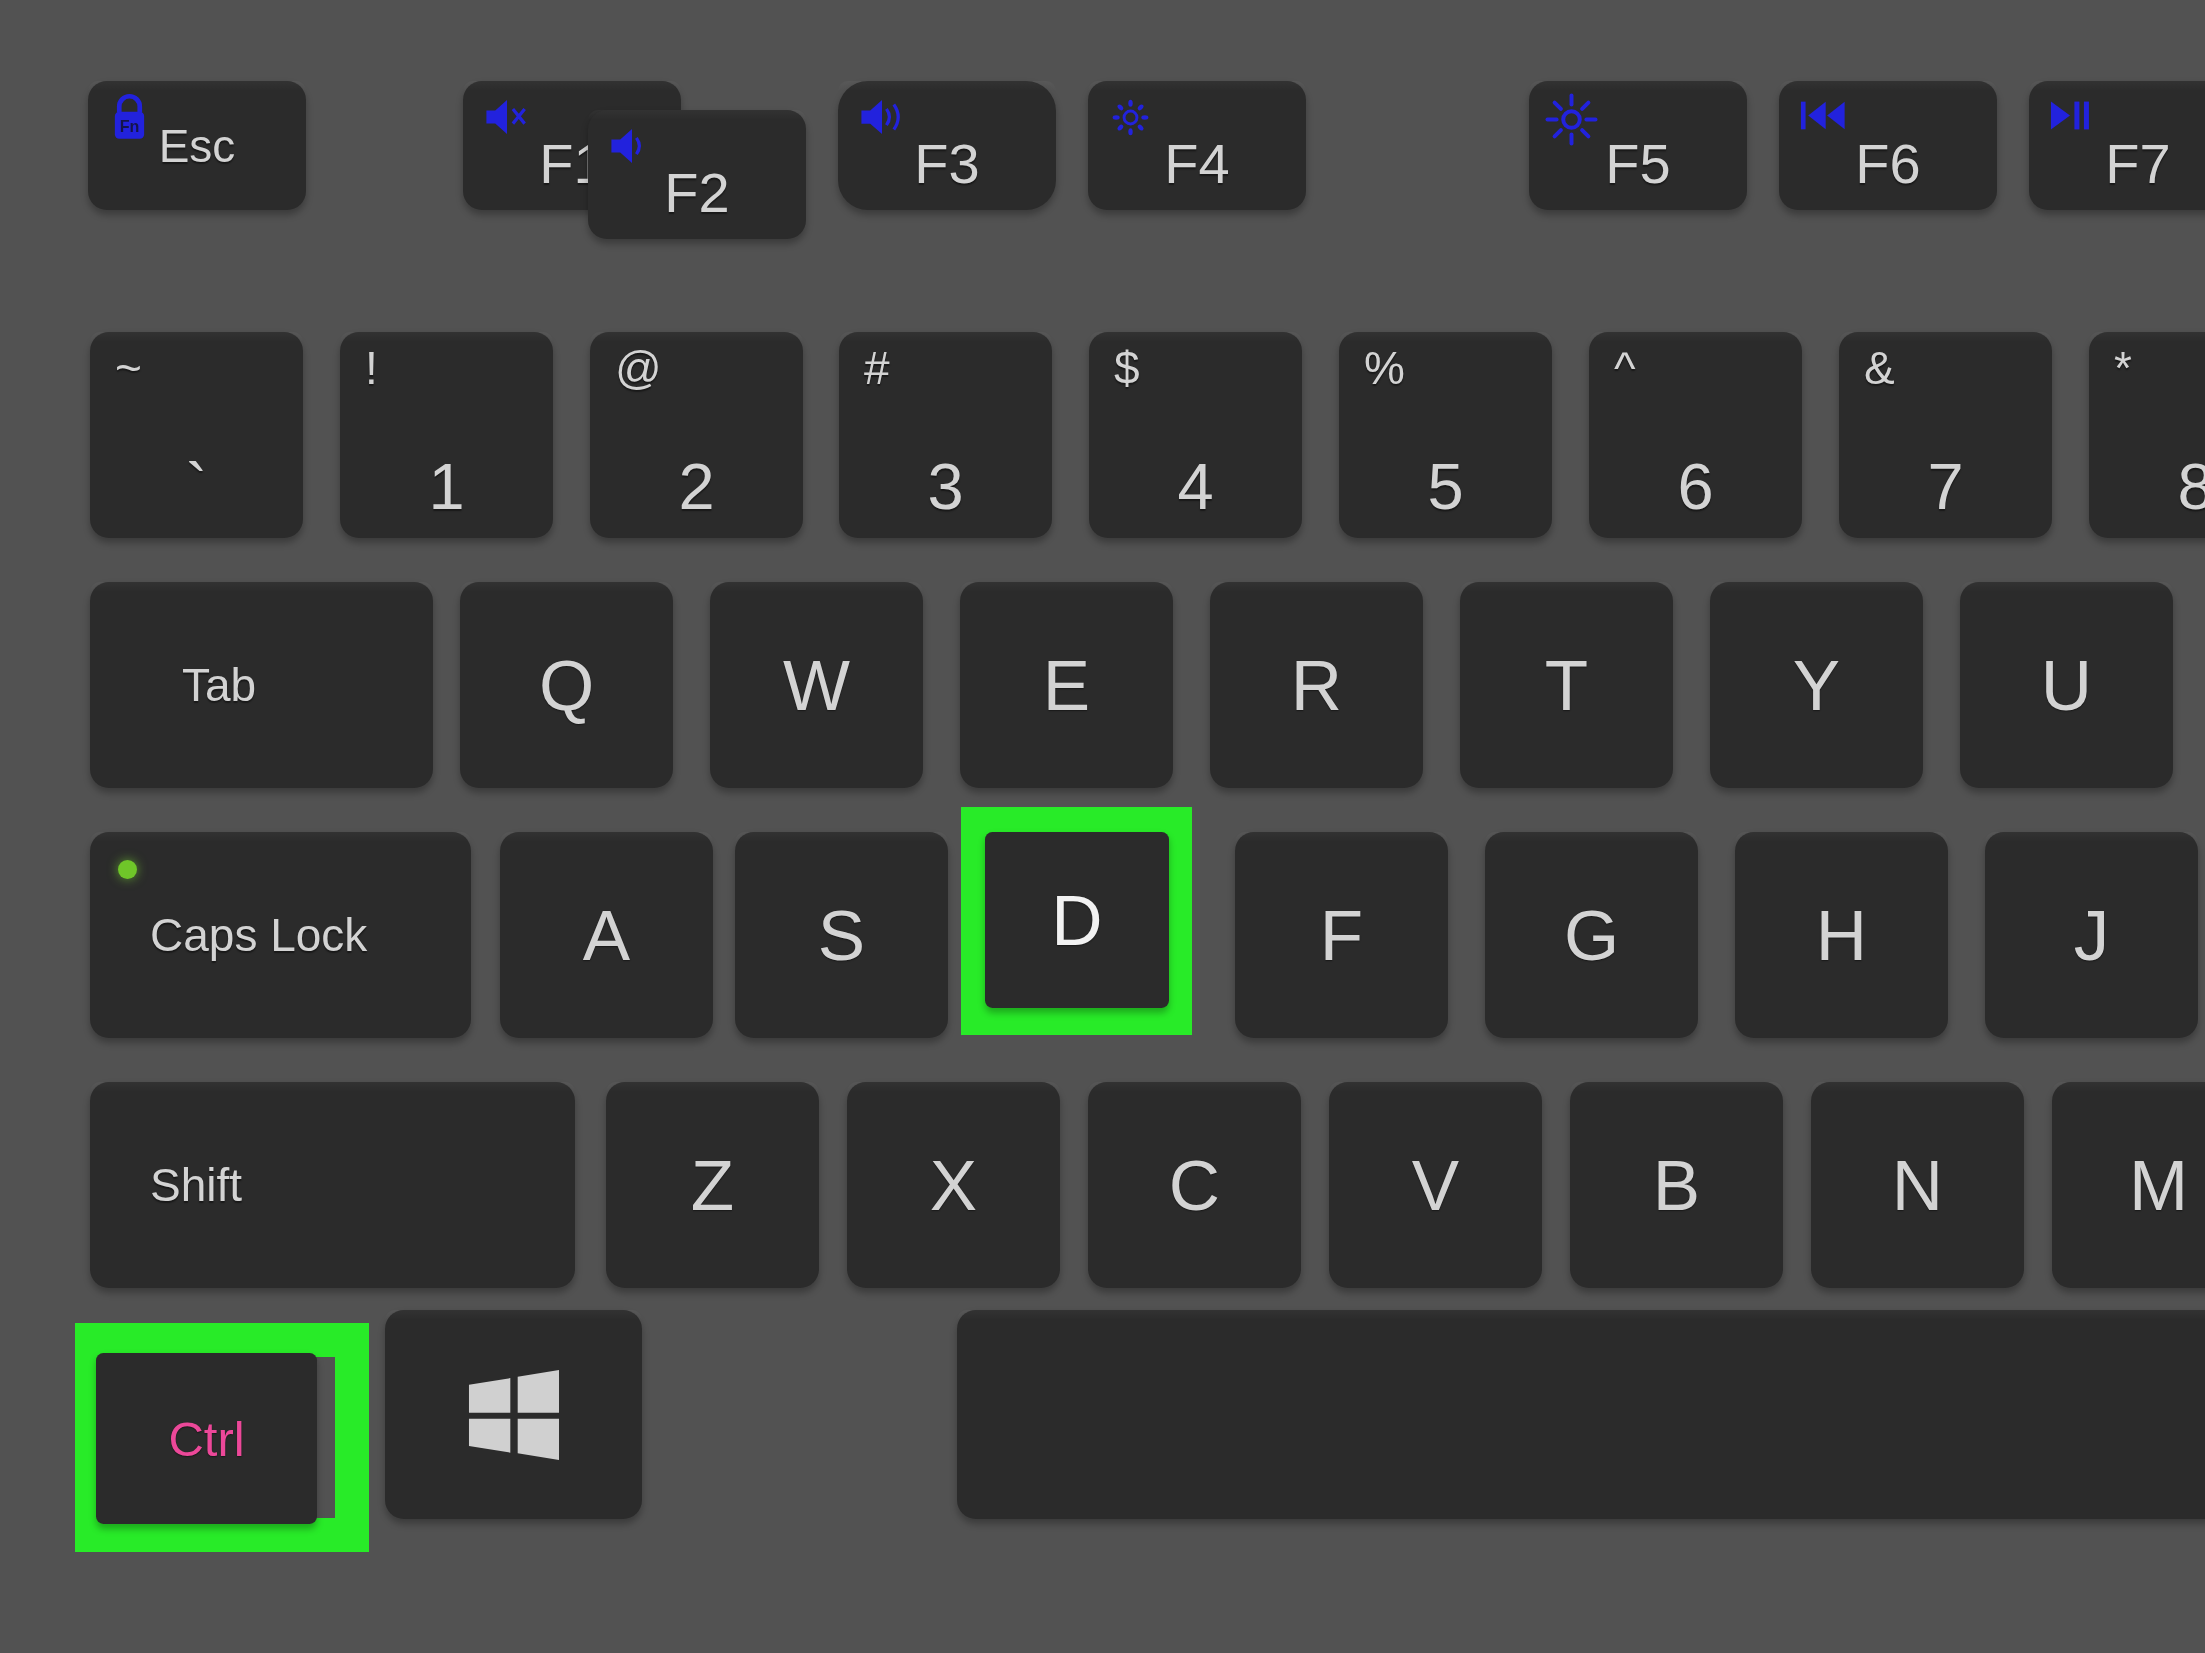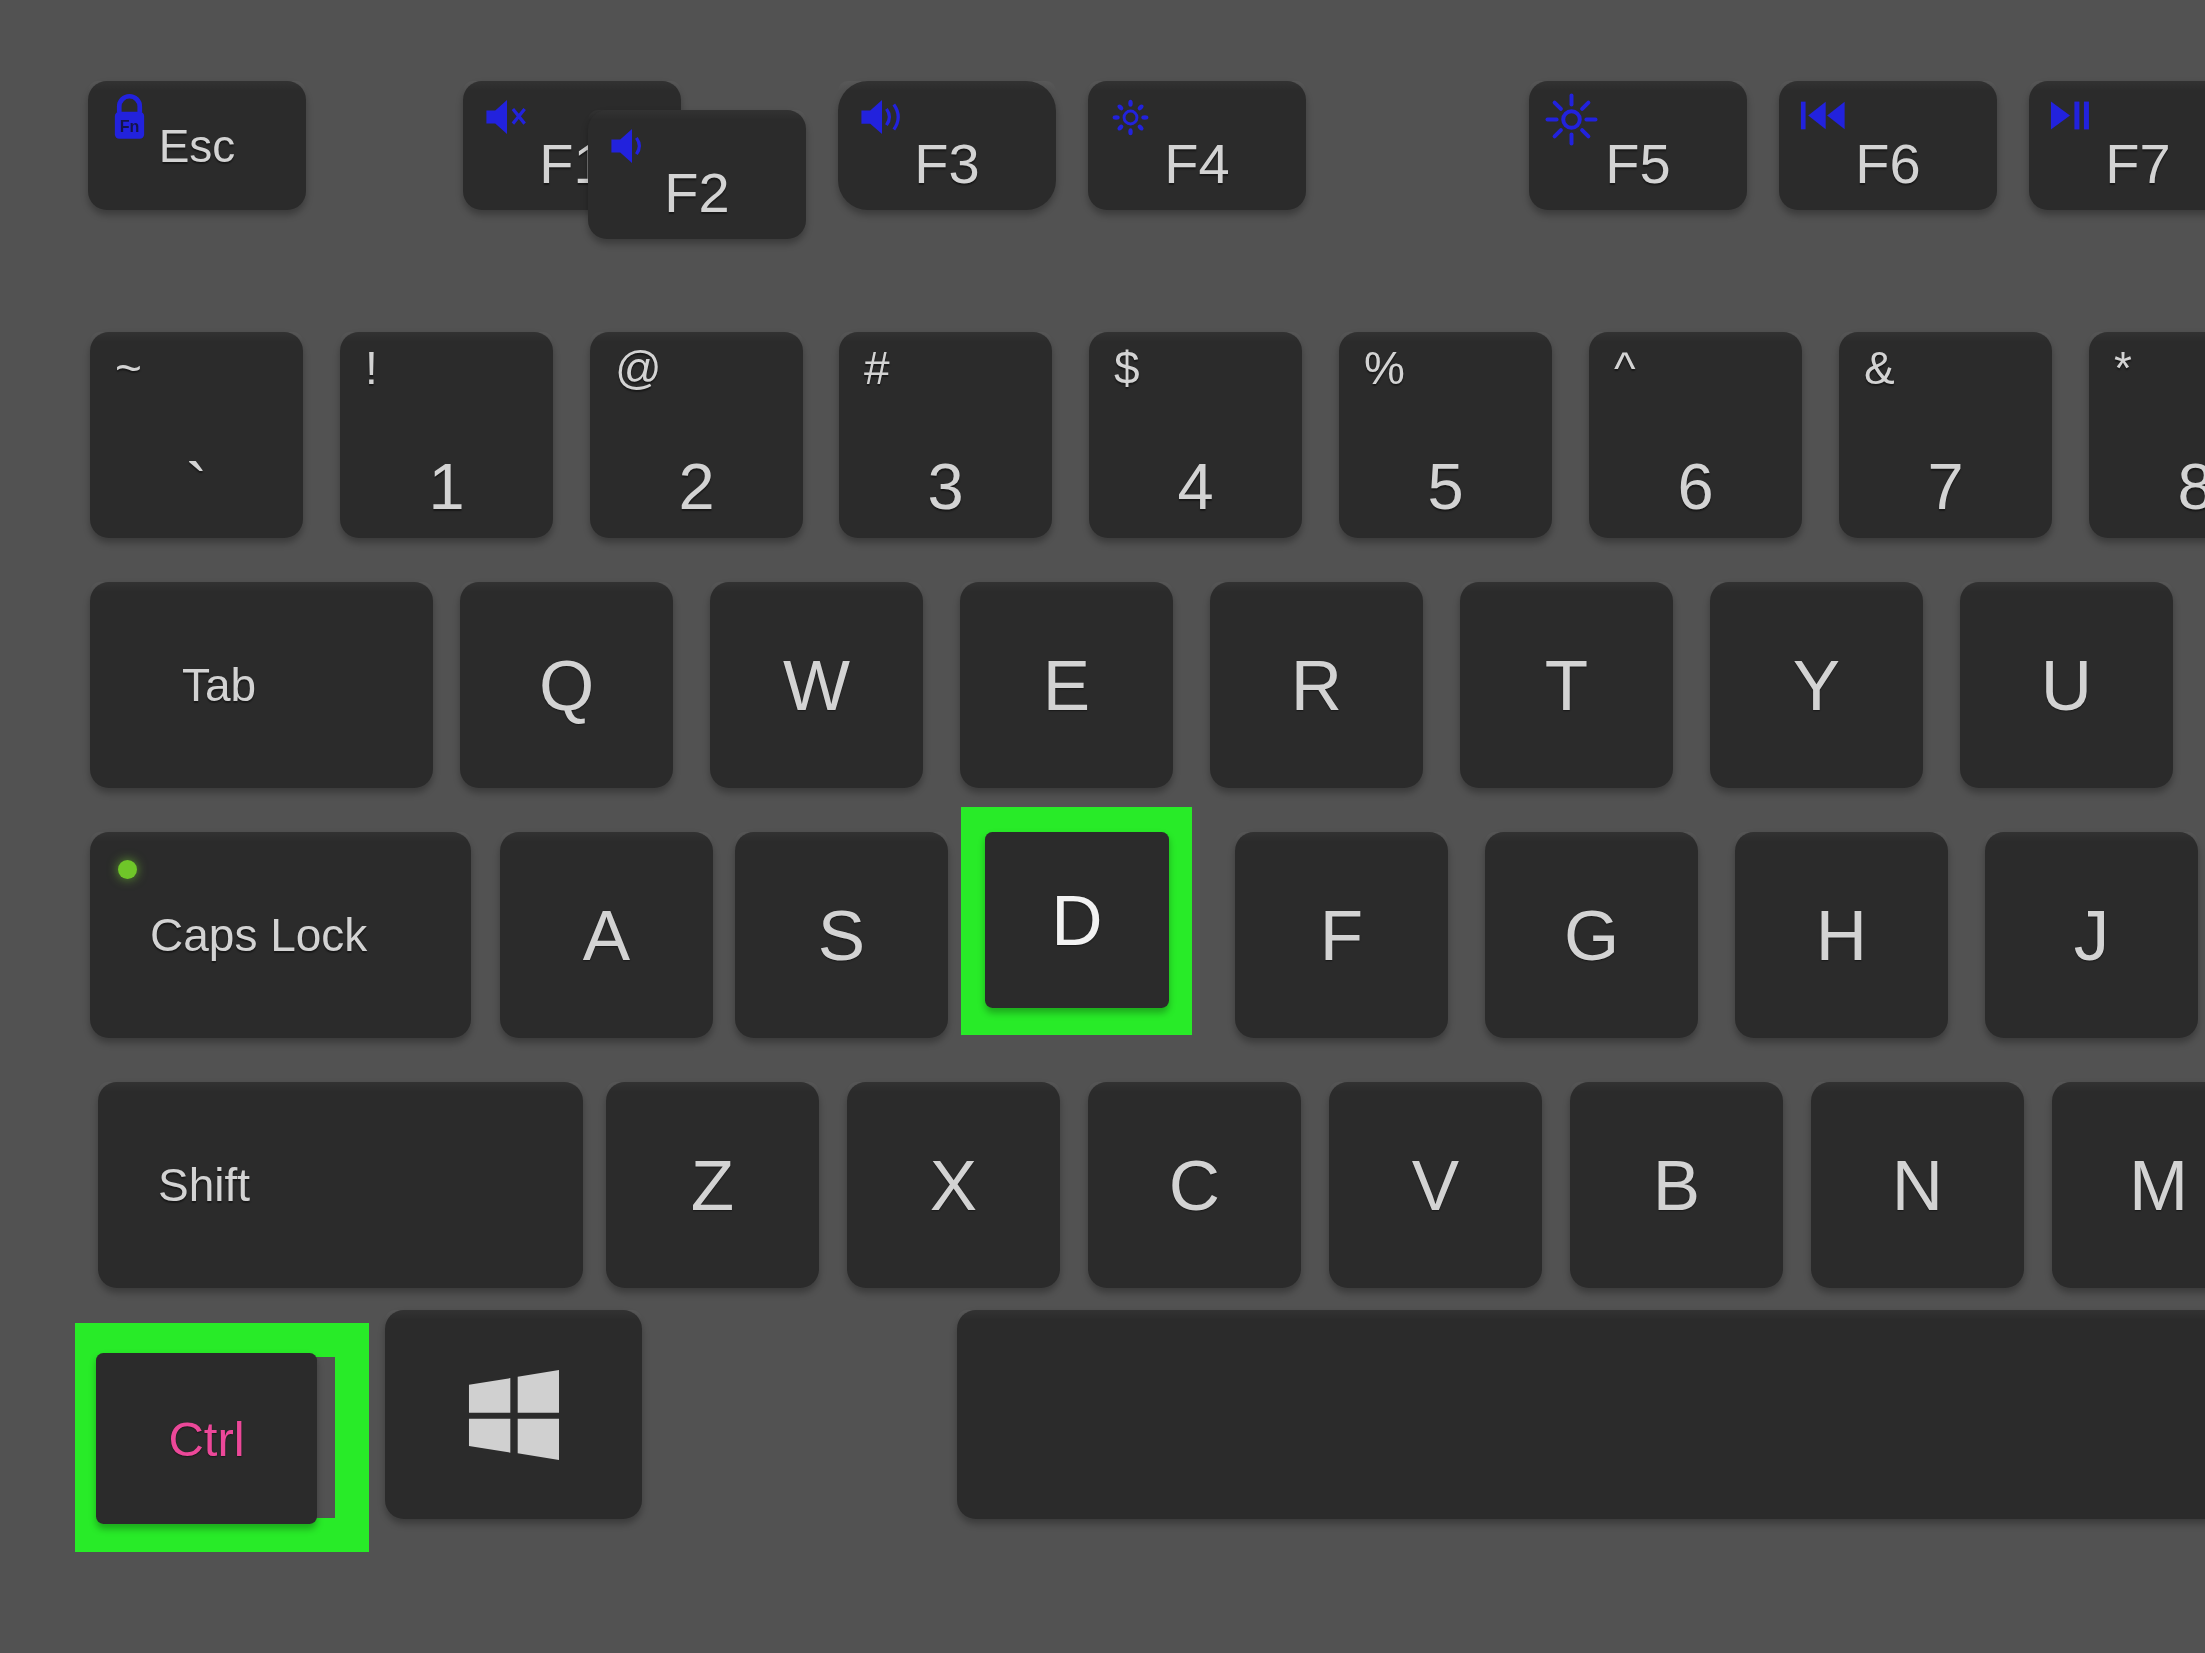--- a/index.html
+++ b/index.html
@@ -314,21 +314,21 @@
   </div>
   <div class="key" style="left:1735px;top:832px;width:213px;height:206px;">
     <div class="cap"></div>
     <div class="legend letter">H</div>
   </div>
   <div class="key" style="left:1985px;top:832px;width:213px;height:206px;">
     <div class="cap"></div>
     <div class="legend letter">J</div>
   </div>
 
-  <div class="key" style="left:90px;top:1082px;width:485px;height:206px;margin-left:8px;">
+  <div class="key" style="left:90px;top:1082px;width:485px;height:206px;">
     <div class="cap"></div>
     <div class="legend word word-left" style="left:60px;">Shift</div>
   </div>
   <div class="key" style="left:606px;top:1082px;width:213px;height:206px;">
     <div class="cap"></div>
     <div class="legend letter">Z</div>
   </div>
   <div class="key" style="left:847px;top:1082px;width:213px;height:206px;">
     <div class="cap"></div>
     <div class="legend letter">X</div>

